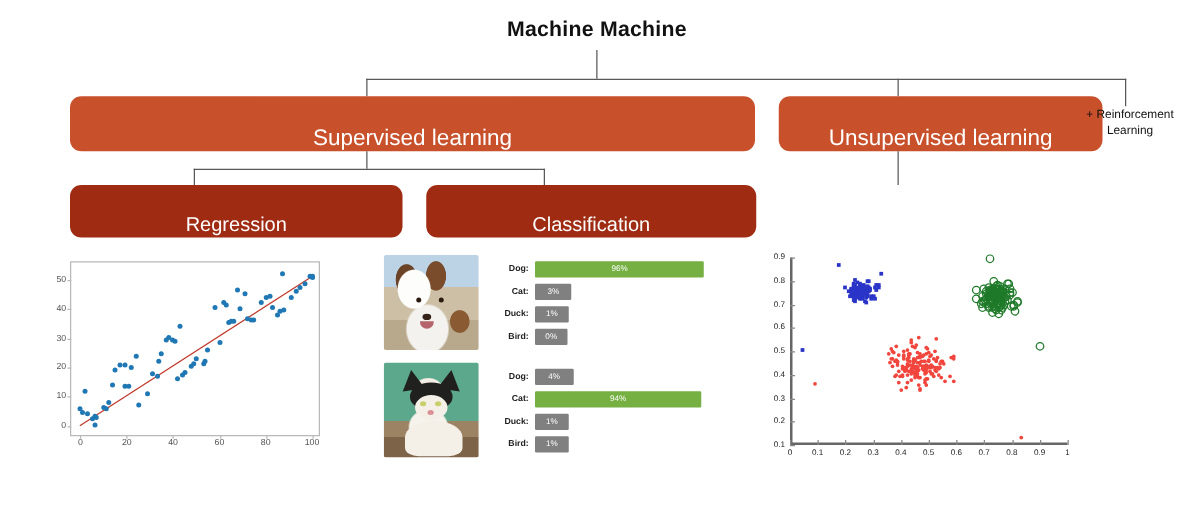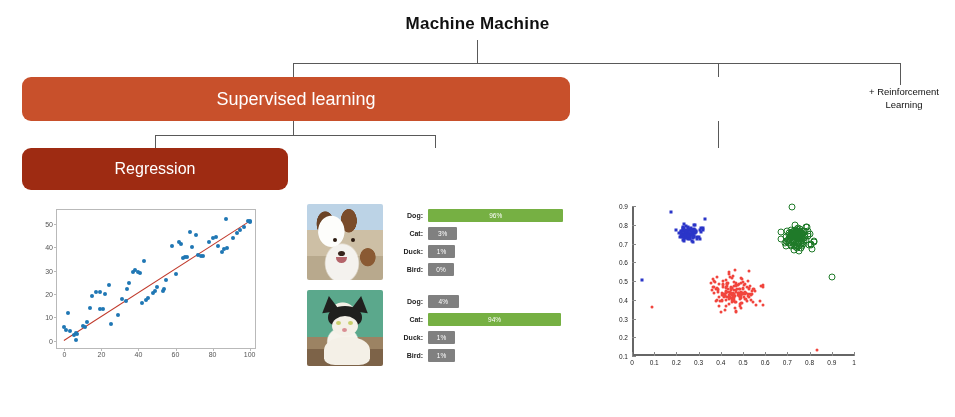--- a/index.html
+++ b/index.html
@@ -21,25 +21,26 @@
     letter-spacing:.2px;
   }
 
   
   .line-h{background:#595959;height:1px;}
   .line-v{background:#595959;width:1px;}
 
   
   .node{
     border-radius:9px;
-    display:flex;align-items:center;justify-content:center;
+    display:flex;align-items:flex-end;justify-content:center;
     color:#ffffff;
     text-align:center;
     box-sizing:border-box;
     line-height:1.15;
+    margin-left:34px;
   }
   .node.level1{background:#c8502b;font-size:18px;}
   .node.level2{background:#9e2b12;font-size:16px;}
 
   #reinforcement-note{
     left:856px;top:86px;width:96px;
     font-size:9.5px;color:#111;line-height:1.35;text-align:center;
   }
 
   
@@ -142,33 +143,39 @@
   <div class="abs line-v" style="left:477px;top:40px;height:23px;"></div>
   <div class="abs line-h" style="left:293px;top:63px;width:608px;"></div>
   <div class="abs line-v" style="left:293px;top:63px;height:14px;"></div>
   <div class="abs line-v" style="left:718px;top:63px;height:14px;"></div>
   <div class="abs line-v" style="left:900px;top:63px;height:22px;"></div>
 
   <div class="abs node level1" style="left:22px;top:77px;width:548px;height:44px;">
     <span>Supervised learning</span>
   </div>
 
+  <div class="abs node level1" style="left:589px;top:77px;width:259px;height:44px;">
+    <span>Unsupervised learning</span>
+  </div>
 
   <div class="abs" id="reinforcement-note">+ Reinforcement Learning</div>
 
   <div class="abs line-v" style="left:293px;top:121px;height:14px;"></div>
   <div class="abs line-h" style="left:155px;top:135px;width:281px;"></div>
   <div class="abs line-v" style="left:155px;top:135px;height:13px;"></div>
   <div class="abs line-v" style="left:435px;top:135px;height:13px;"></div>
   <div class="abs line-v" style="left:718px;top:121px;height:27px;"></div>
 
   <div class="abs node level2" style="left:22px;top:148px;width:266px;height:42px;">
     <span>Regression</span>
   </div>
 
+  <div class="abs node level2" style="left:307px;top:148px;width:264px;height:42px;">
+    <span>Classification</span>
+  </div>
 
 
   <div class="abs" id="regression-figure">
     <div class="mpl-frame" id="reg-frame">
         <div class="mpl-tick-y" style="top: 130.667px;">0</div>
         <div class="tickmark-y" style="top: 130.667px;"></div>
         <div class="mpl-tick-y" style="top: 107.333px;">10</div>
         <div class="tickmark-y" style="top: 107.333px;"></div>
         <div class="mpl-tick-y" style="top: 84px;">20</div>
         <div class="tickmark-y" style="top: 84px;"></div>

